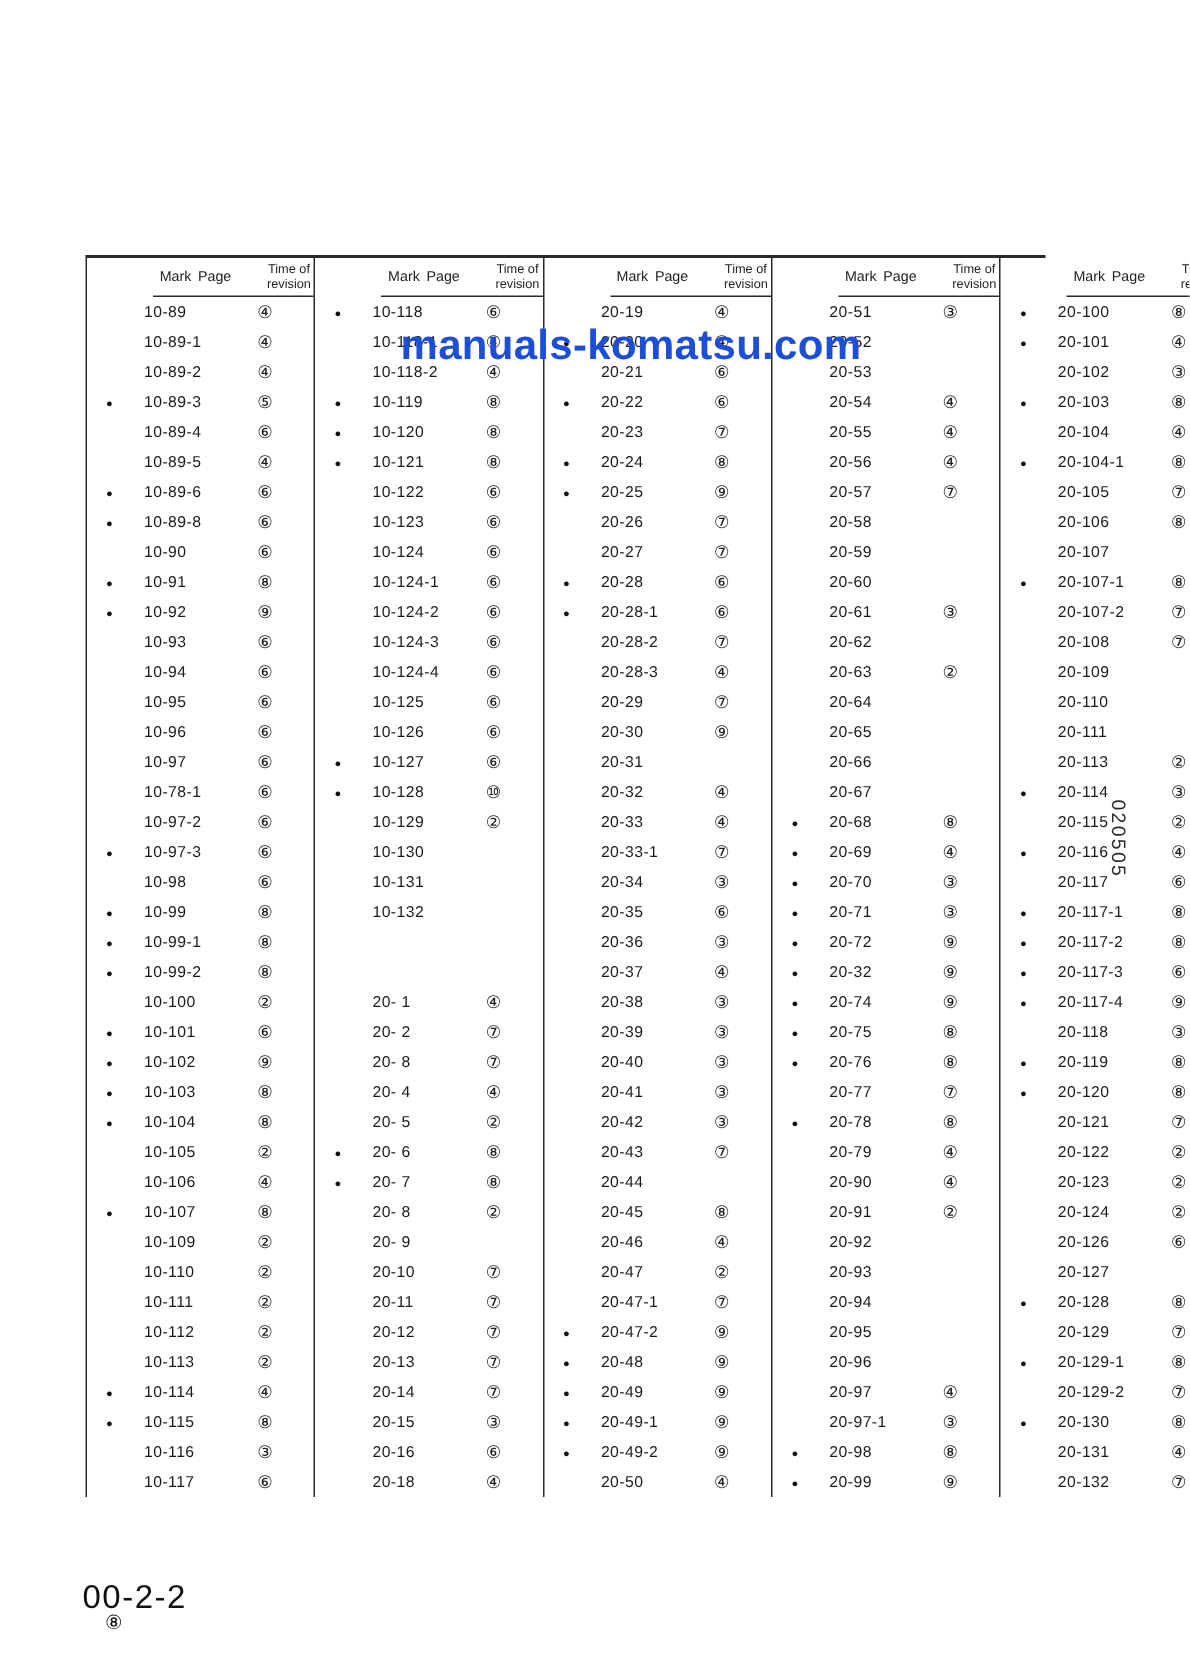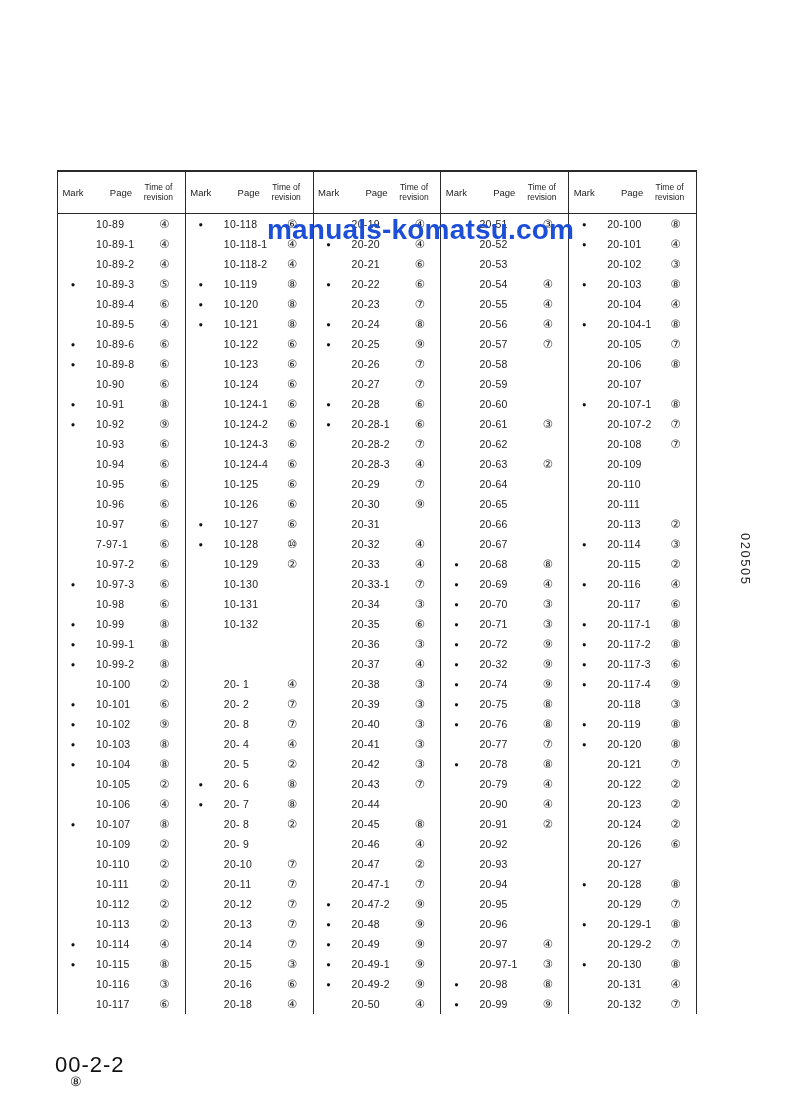--- a/index.html
+++ b/index.html
@@ -23,29 +23,30 @@
   }
   .col-group {
     flex: 1 1 0;
     border-left: 1px solid #2a2a2a;
     display: flex;
     flex-direction: column;
   }
   .col-group:last-child { border-right: 1px solid #2a2a2a; }
 
   .group-header {
-    height: 42px;
+    height: 26px;
     border-bottom: 1px solid #2a2a2a;
     display: flex;
     align-items: center;
     font-size: 9.5px;
     color: #222;
+    margin-left: 44px;
   }
   .gh-mark { width: 30px; text-align: center; }
-  .gh-page { width: 44px; text-align: right; }
+  .gh-page { width: 44px; text-align: left; }
   .gh-time { flex: 1; text-align: center; font-size: 8.5px; line-height: 1.15; padding: 0 2px; }
 
   .t-row { height: 20px; display: flex; align-items: center; }
   .c-mark { width: 30px; text-align: center; font-size: 7.5px; color: #111; }
   .c-page { width: 56px; padding-left: 8px; font-size: 10.5px; letter-spacing: 0.3px; white-space: pre; }
   .c-time { flex: 1; text-align: center; font-size: 11.5px; }
 
   
   .watermark {
     position: absolute;
@@ -172,21 +173,21 @@
           <span class="c-page">10-96</span>
           <span class="c-time">⑥</span>
         </div>
         <div class="t-row">
           <span class="c-mark"></span>
           <span class="c-page">10-97</span>
           <span class="c-time">⑥</span>
         </div>
         <div class="t-row">
           <span class="c-mark"></span>
-          <span class="c-page">7-97-1</span>
+          <span class="c-page">10-78-1</span>
           <span class="c-time">⑥</span>
         </div>
         <div class="t-row">
           <span class="c-mark"></span>
           <span class="c-page">10-97-2</span>
           <span class="c-time">⑥</span>
         </div>
         <div class="t-row">
           <span class="c-mark">●</span>
           <span class="c-page">10-97-3</span>

